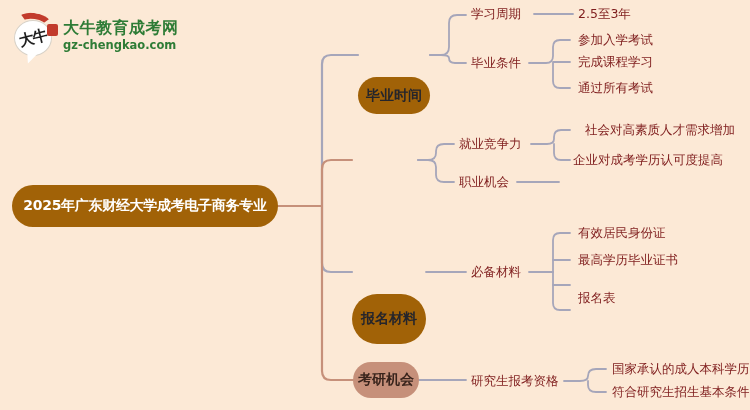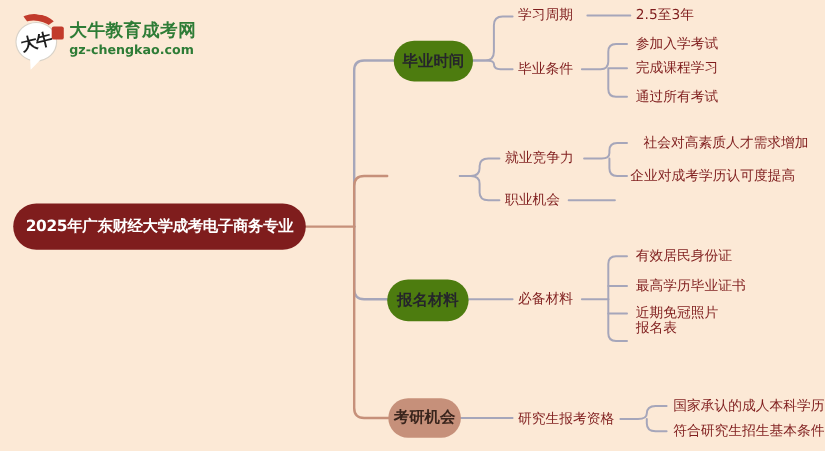--- a/index.html
+++ b/index.html
@@ -30,33 +30,33 @@
     position:absolute; left:13px; top:40px; width:0; height:0;
     border-left:3px solid transparent; border-right:7px solid transparent;
     border-top:11px solid #ffffff; transform:rotate(12deg);
   }
   .logo-title { position:absolute; left:50px; top:7px; font-size:16px; font-weight:bold; color:#2e7c36; letter-spacing:0.5px; white-space:nowrap; }
   .logo-domain { position:absolute; left:50px; top:27px; font-size:11.5px; font-weight:bold; color:#2e7c36; white-space:nowrap; }
 
   
   .root {
     position:absolute; left:12px; top:185px; width:266px; height:42px;
-    background:#7f1d1d; border-radius:21px; color:#ffffff;
+    background:#a16207; border-radius:21px; color:#ffffff;
     font-weight:bold; font-size:14px; letter-spacing:-0.3px;
     display:flex; align-items:center; justify-content:center; white-space:nowrap;
   }
   .pill {
     position:absolute; border-radius:50px; font-weight:bold; font-size:14px;
     display:flex; align-items:center; justify-content:center; white-space:nowrap;
   }
-  .pill.lav { background:#4d7c0f; color:#25252b; }
+  .pill.lav { background:#a16207; color:#25252b;margin-top:40px; }
   .pill.sal { background:#c6907a; color:#39241c; }
   .p-b0 { left:358px; top:37px;  width:72px; height:37px; }
   .p-b1 { left:352px; top:142px; width:66px; height:37px; }
-  .p-b2 { left:352px; top:254px; width:74px; height:38px;text-align:center; }
+  .p-b2 { left:352px; top:254px; width:74px; height:50px;text-align:center; }
   .p-b3 { left:353px; top:362px; width:66px; height:36px; }
 
   .lbl {
     position:absolute; font-size:12.5px; color:#7f1d1d;
     white-space:nowrap; transform:translateY(-50%);
   }
 </style>
 </head>
 <body>
 
@@ -129,20 +129,19 @@
   <div class="lbl" style="left:578px; top:88px;">通过所有考试</div>
 
   <div class="lbl" style="left:459px; top:144px;">就业竞争力</div>
   <div class="lbl" style="left:573px; top:130px;margin-left:12px;">社会对高素质人才需求增加</div>
   <div class="lbl" style="left:573px; top:160px;">企业对成考学历认可度提高</div>
   <div class="lbl" style="left:459px; top:182px;">职业机会</div>
 
   <div class="lbl" style="left:471px; top:272px;">必备材料</div>
   <div class="lbl" style="left:578px; top:233px;">有效居民身份证</div>
   <div class="lbl" style="left:578px; top:260px;">最高学历毕业证书</div>
-  <div class="lbl" style="left:578px; top:285px;">近期免冠照片</div>
   <div class="lbl" style="left:578px; top:298px;">报名表</div>
 
   <div class="lbl" style="left:471px; top:381px;">研究生报考资格</div>
   <div class="lbl" style="left:612px; top:369px;">国家承认的成人本科学历</div>
   <div class="lbl" style="left:612px; top:392px;">符合研究生招生基本条件</div>
 
 </div>
 
 </body></html>

